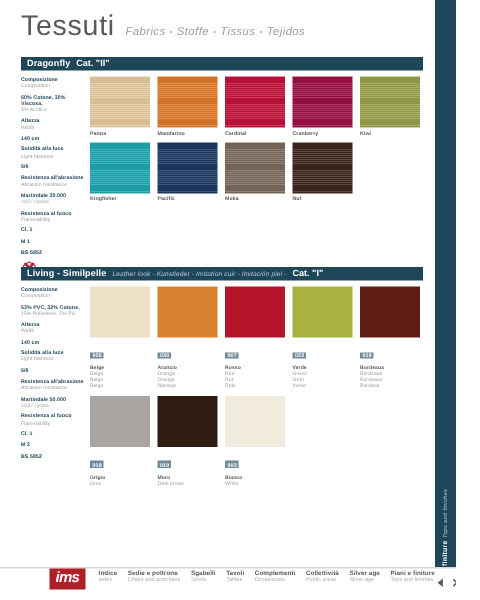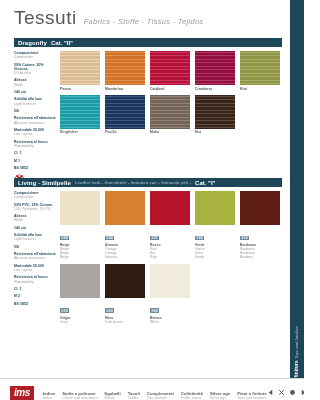--- a/index.html
+++ b/index.html
@@ -110,21 +110,21 @@
   }
   .side-tab-text .sub {
     font-weight:normal; font-size:3.8px; color:#b9c7cf;
     font-style:italic;
   }
 
   
   .footer {
     position:absolute; left:0; bottom:0; width:304px; height:22px;
     border-top:1px solid #d8d8d8; background:#ffffff;
-    display:flex; align-items:flex-end;
+    display:flex; align-items:flex-start;padding-left:23px;
   }
   .logo {
     margin-left:10px; background:#b01e28; color:#ffffff;
     font-size:10px; font-weight:bold; font-style:italic;
     padding:1px 4px 2px 4px; letter-spacing:-0.5px; line-height:11px;
   }
   .footer-nav { display:flex; align-items:flex-start; gap:7px; margin-left:9px; }
   .fnav-item { text-align:left; }
   .fnav-it {
     font-size:4.2px; font-weight:bold; color:#58595b;

